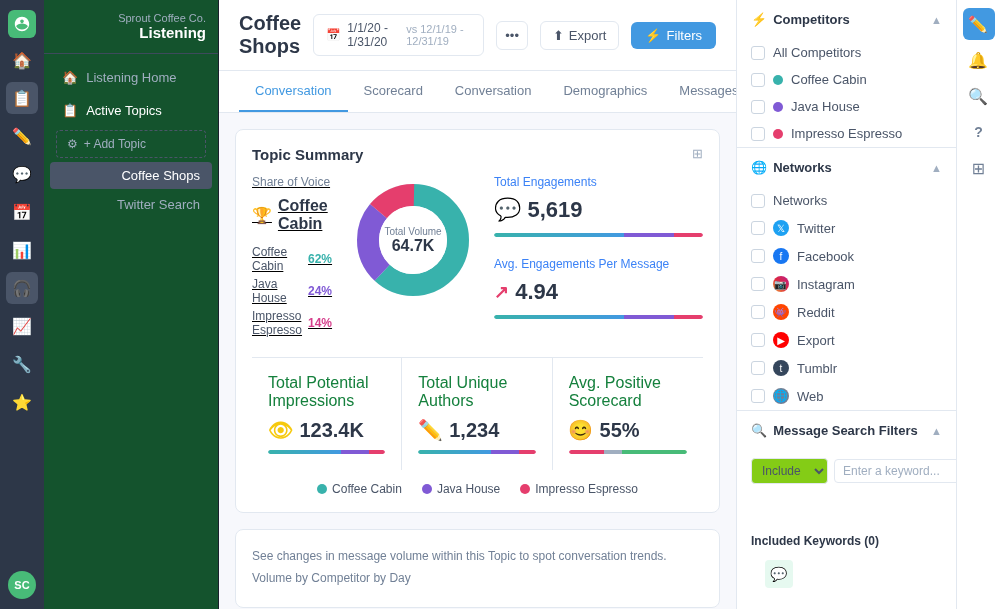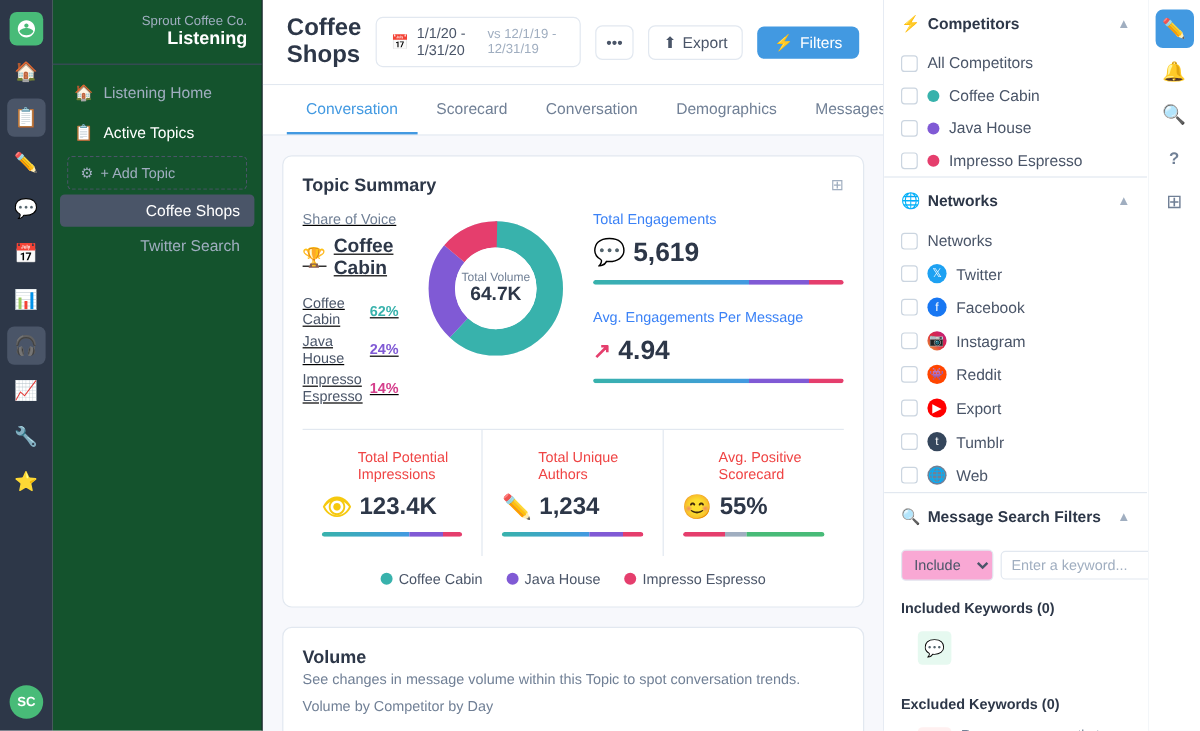--- a/index.html
+++ b/index.html
@@ -69,21 +69,21 @@
     .donut-label .volume-text { font-size: 10px; color: #718096; text-align: center; }
     .donut-label .volume-num { font-size: 16px; font-weight: 700; color: #2d3748; }
     .metric-value { font-size: 22px; font-weight: 700; color: #2d3748; margin: 8px 0; display: flex; align-items: center; gap: 6px; }
     .metric-label { font-size: 12px; color: #3b82f6; }
     .progress-bar-multi { height: 4px; display: flex; border-radius: 2px; overflow: hidden; margin-top: 10px; }
 
     
     .stats-grid { display: grid; grid-template-columns: 1fr 1fr 1fr; gap: 0; margin-top: 16px; border-top: 1px solid #e2e8f0; }
     .stat-card { padding: 16px; border-right: 1px solid #e2e8f0; }
     .stat-card:last-child { border-right: none; }
-    .stat-label { font-size: 12px; color: #ef4444; margin-bottom: 8px; margin-left: 30px; }
+    .stat-label { font-size: 16px; color: #15803d; margin-bottom: 8px; }
     .stat-value { font-size: 20px; font-weight: 700; color: #2d3748; display: flex; align-items: center; gap: 6px; }
 
     
     .legend { display: flex; justify-content: center; gap: 20px; margin-top: 12px; }
     .legend-item { display: flex; align-items: center; gap: 5px; font-size: 12px; color: #4a5568; }
     .legend-dot { width: 10px; height: 10px; border-radius: 50%; }
 
     
     .volume-header { margin-bottom: 4px; }
     .chart-label { font-size: 12px; color: #718096; margin-top: 8px; margin-bottom: 6px; }
@@ -99,27 +99,27 @@
     .network-icon { width: 16px; height: 16px; border-radius: 50%; display: flex; align-items: center; justify-content: center; font-size: 10px; color: white; flex-shrink: 0; }
     .competitor-dot { width: 10px; height: 10px; border-radius: 50%; flex-shrink: 0; }
 
     
     .right-icons { width: 44px; background: white; border-left: 1px solid #e2e8f0; display: flex; flex-direction: column; align-items: center; padding: 8px 0; gap: 4px; flex-shrink: 0; }
     .right-icon { width: 32px; height: 32px; display: flex; align-items: center; justify-content: center; border-radius: 6px; cursor: pointer; color: #718096; font-size: 16px; }
     .right-icon.active { background: #4299e1; color: white; }
 
     
     .keyword-filter { padding: 8px 14px; display: flex; gap: 6px; align-items: center; }
-    .keyword-select { font-size: 12px; padding: 4px 6px; border: 1px solid #e2e8f0; border-radius: 4px; color: #4a5568; background: #f9a8d4; cursor: pointer; }
+    .keyword-select { font-size: 12px; padding: 4px 6px; border: 1px solid #e2e8f0; border-radius: 4px; color: #4a5568; background: #84cc16; cursor: pointer; }
     .keyword-input { flex: 1; font-size: 12px; padding: 4px 8px; border: 1px solid #e2e8f0; border-radius: 4px; color: #4a5568; outline: none; }
     .keyword-input::placeholder { color: #a0aec0; }
 
     
     .keywords-section { padding: 8px 14px; }
-    .keywords-title { font-size: 12px; font-weight: 600; color: #2d3748; margin-bottom: 6px; }
+    .keywords-title { font-size: 12px; font-weight: 600; color: #2d3748; margin-bottom: 6px; margin-top: 34px; }
 
     .chevron { font-size: 11px; color: #a0aec0; }
 
     
     .filter-icon-row { display: flex; align-items: flex-start; gap: 8px; padding: 6px 14px 10px; }
     .filter-icon-box { width: 28px; height: 28px; border-radius: 4px; display: flex; align-items: center; justify-content: center; font-size: 14px; flex-shrink: 0; }
     .filter-icon-text { font-size: 11px; color: #718096; line-height: 1.4; }
   </style>
 </head>
 <body>
@@ -333,21 +333,20 @@
         </div>
         <div class="legend-item">
           <div class="legend-dot" style="background:#e53e6d;"></div>
           <span>Impresso Espresso</span>
         </div>
       </div>
     </div>
 
     <div class="card">
       <div class="volume-header">
-        <div class="card-title">Volume</div>
         <div class="card-subtitle">See changes in message volume within this Topic to spot conversation trends.</div>
       </div>
       <div class="chart-label">Volume by Competitor by Day</div>
 
     </div>
   </div>
 </div>
 
 <div class="right-panel">
 

